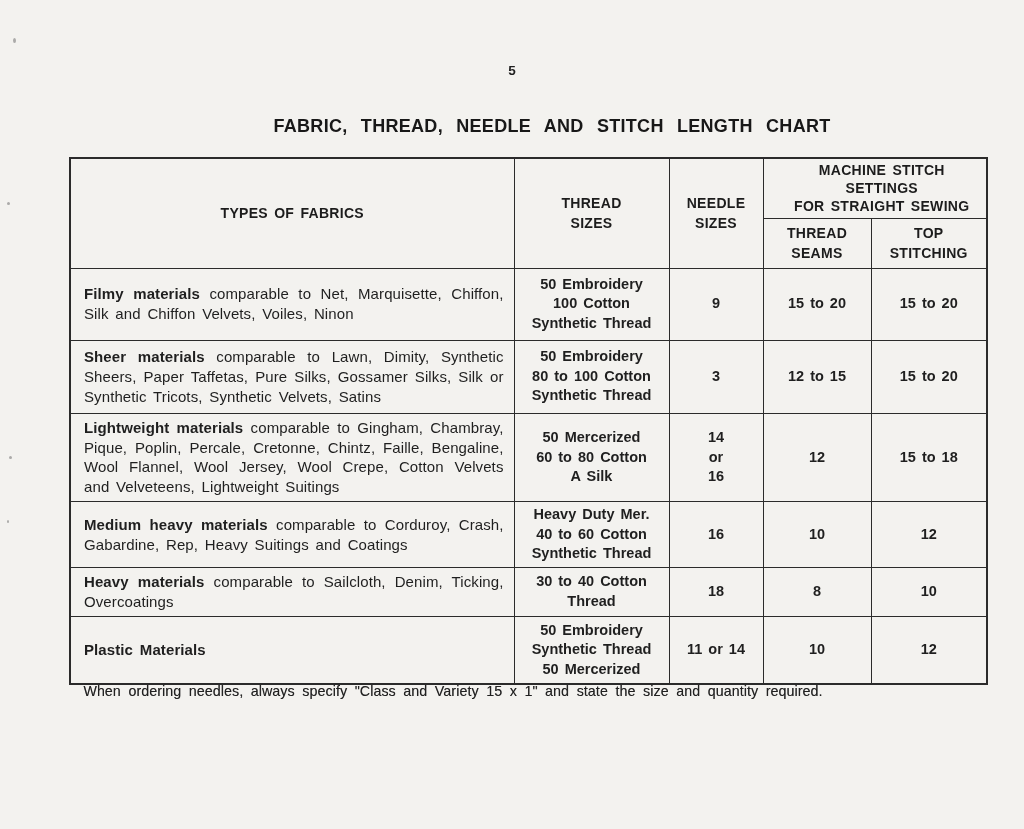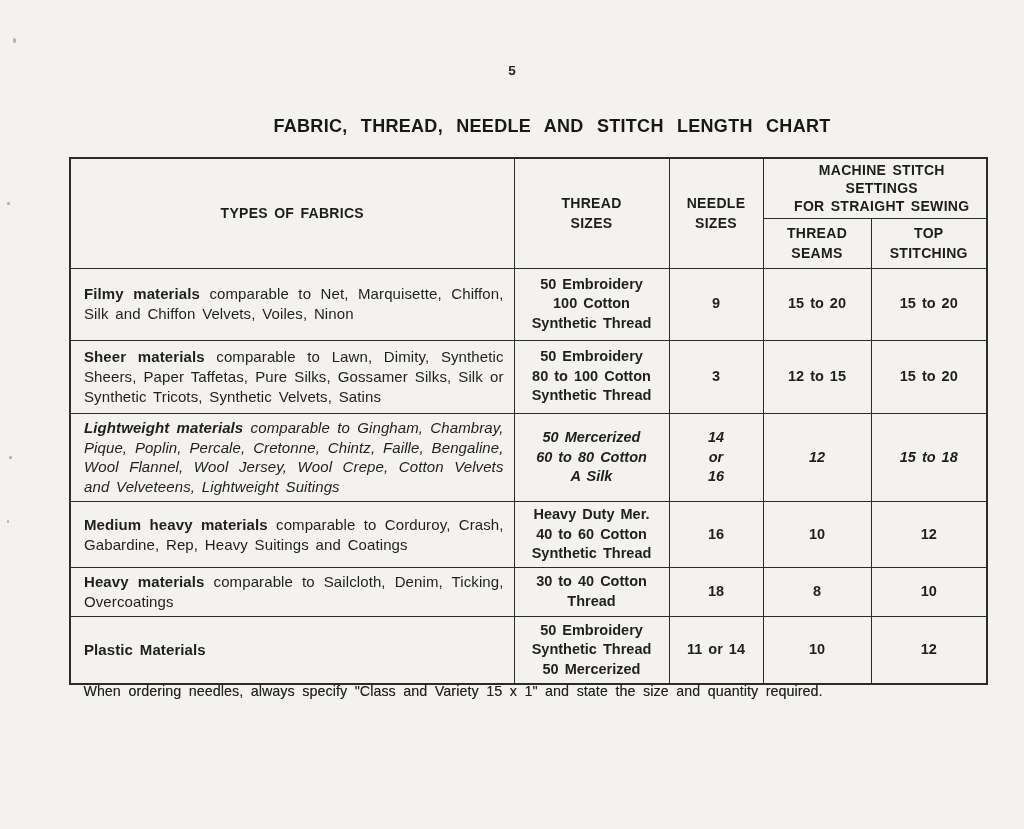--- a/index.html
+++ b/index.html
@@ -44,21 +44,21 @@
     vertical-align: middle; white-space: pre-line;
     letter-spacing: 0.3px; word-spacing: 2px; line-height: 1.45;
     color: #1c1c1c; padding: 2px;
   }
   tr.hdr-top { height: 48px; }
   tr.hdr-sub { height: 50px; }
   th.group-hdr { line-height: 1.3; padding-left: 16px; }
 
   tr.r1 { height: 72px; }
   tr.r2 { height: 73px; margin-left: 8px; }
-  tr.r3 { height: 80px; font-style: italic; }
+  tr.r3 { height: 80px; }
   tr.r4 { height: 63px; }
   tr.r5 { height: 46px; }
   tr.r6 { height: 68px; }
 
   td.fabric {
     font-size: 15px; line-height: 1.33;
     text-align: justify; vertical-align: middle;
     padding: 4px 10px 4px 13px;
     word-spacing: 2.5px; letter-spacing: 0.1px;
   }

